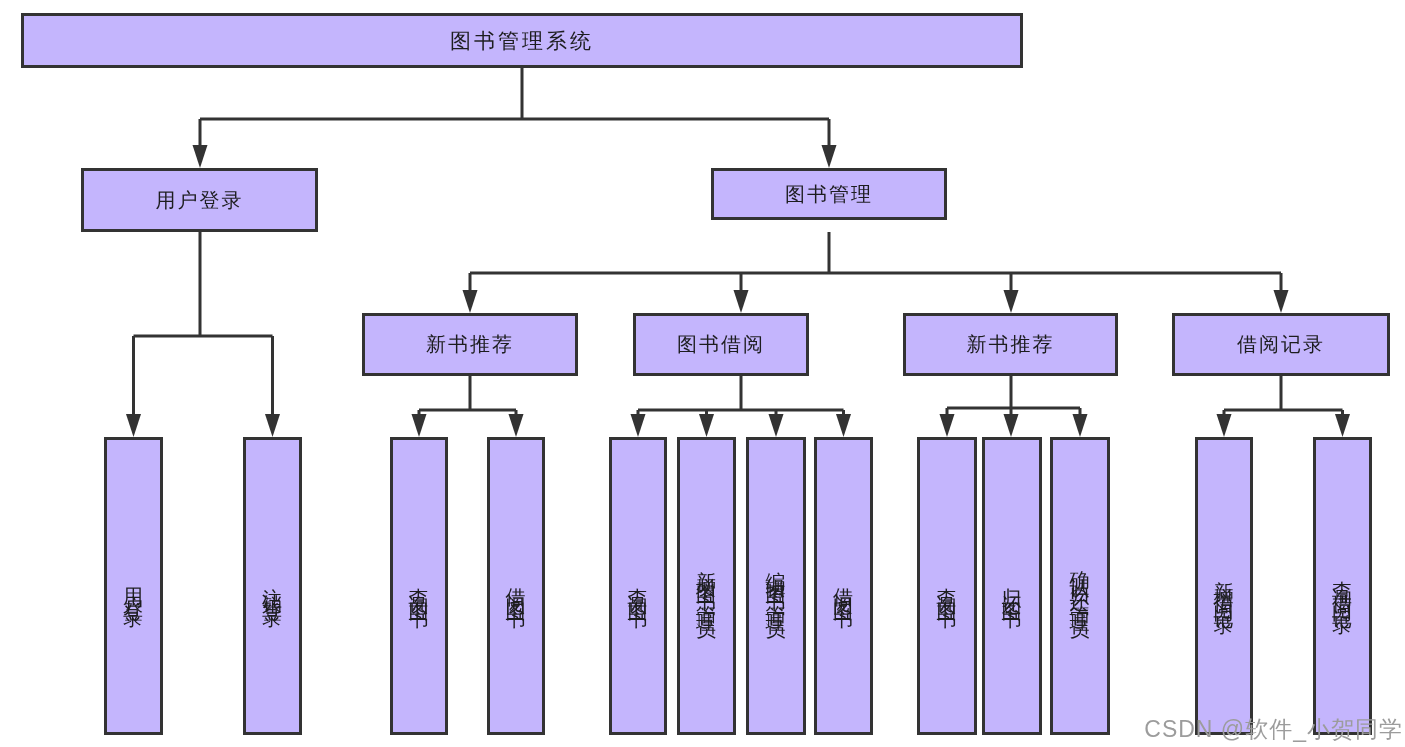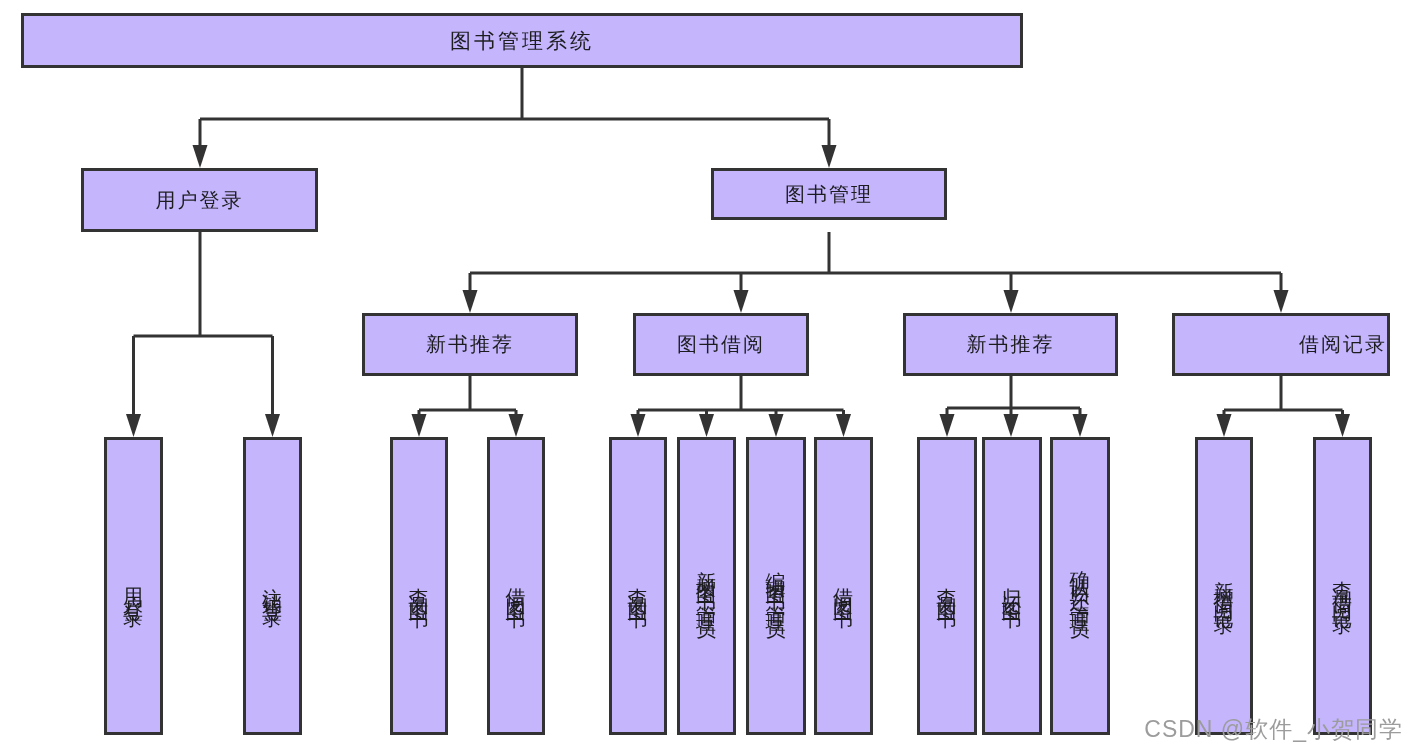--- a/index.html
+++ b/index.html
@@ -120,21 +120,21 @@
 
   <div class="node branch-node" style="left:362px;top:313px;width:216px;height:63px;align-items:center;">
     <span class="lbl">新书推荐</span>
   </div>
   <div class="node branch-node" style="left:633px;top:313px;width:176px;height:63px;">
     <span class="lbl">图书借阅</span>
   </div>
   <div class="node branch-node" style="left:903px;top:313px;width:215px;height:63px;">
     <span class="lbl">新书推荐</span>
   </div>
-  <div class="node branch-node" style="left:1172px;top:313px;width:218px;height:63px;justify-content:flex-end;">
+  <div class="node branch-node" style="left:1172px;top:313px;width:218px;height:63px;">
     <span class="lbl">借阅记录</span>
   </div>
 
   <div class="node leaf-node" style="left:104px;top:437px;width:59px;height:298px;">
     <span class="lbl">用户登录</span>
   </div>
   <div class="node leaf-node" style="left:243px;top:437px;width:59px;height:298px;">
     <span class="lbl">注销登录</span>
   </div>
 

